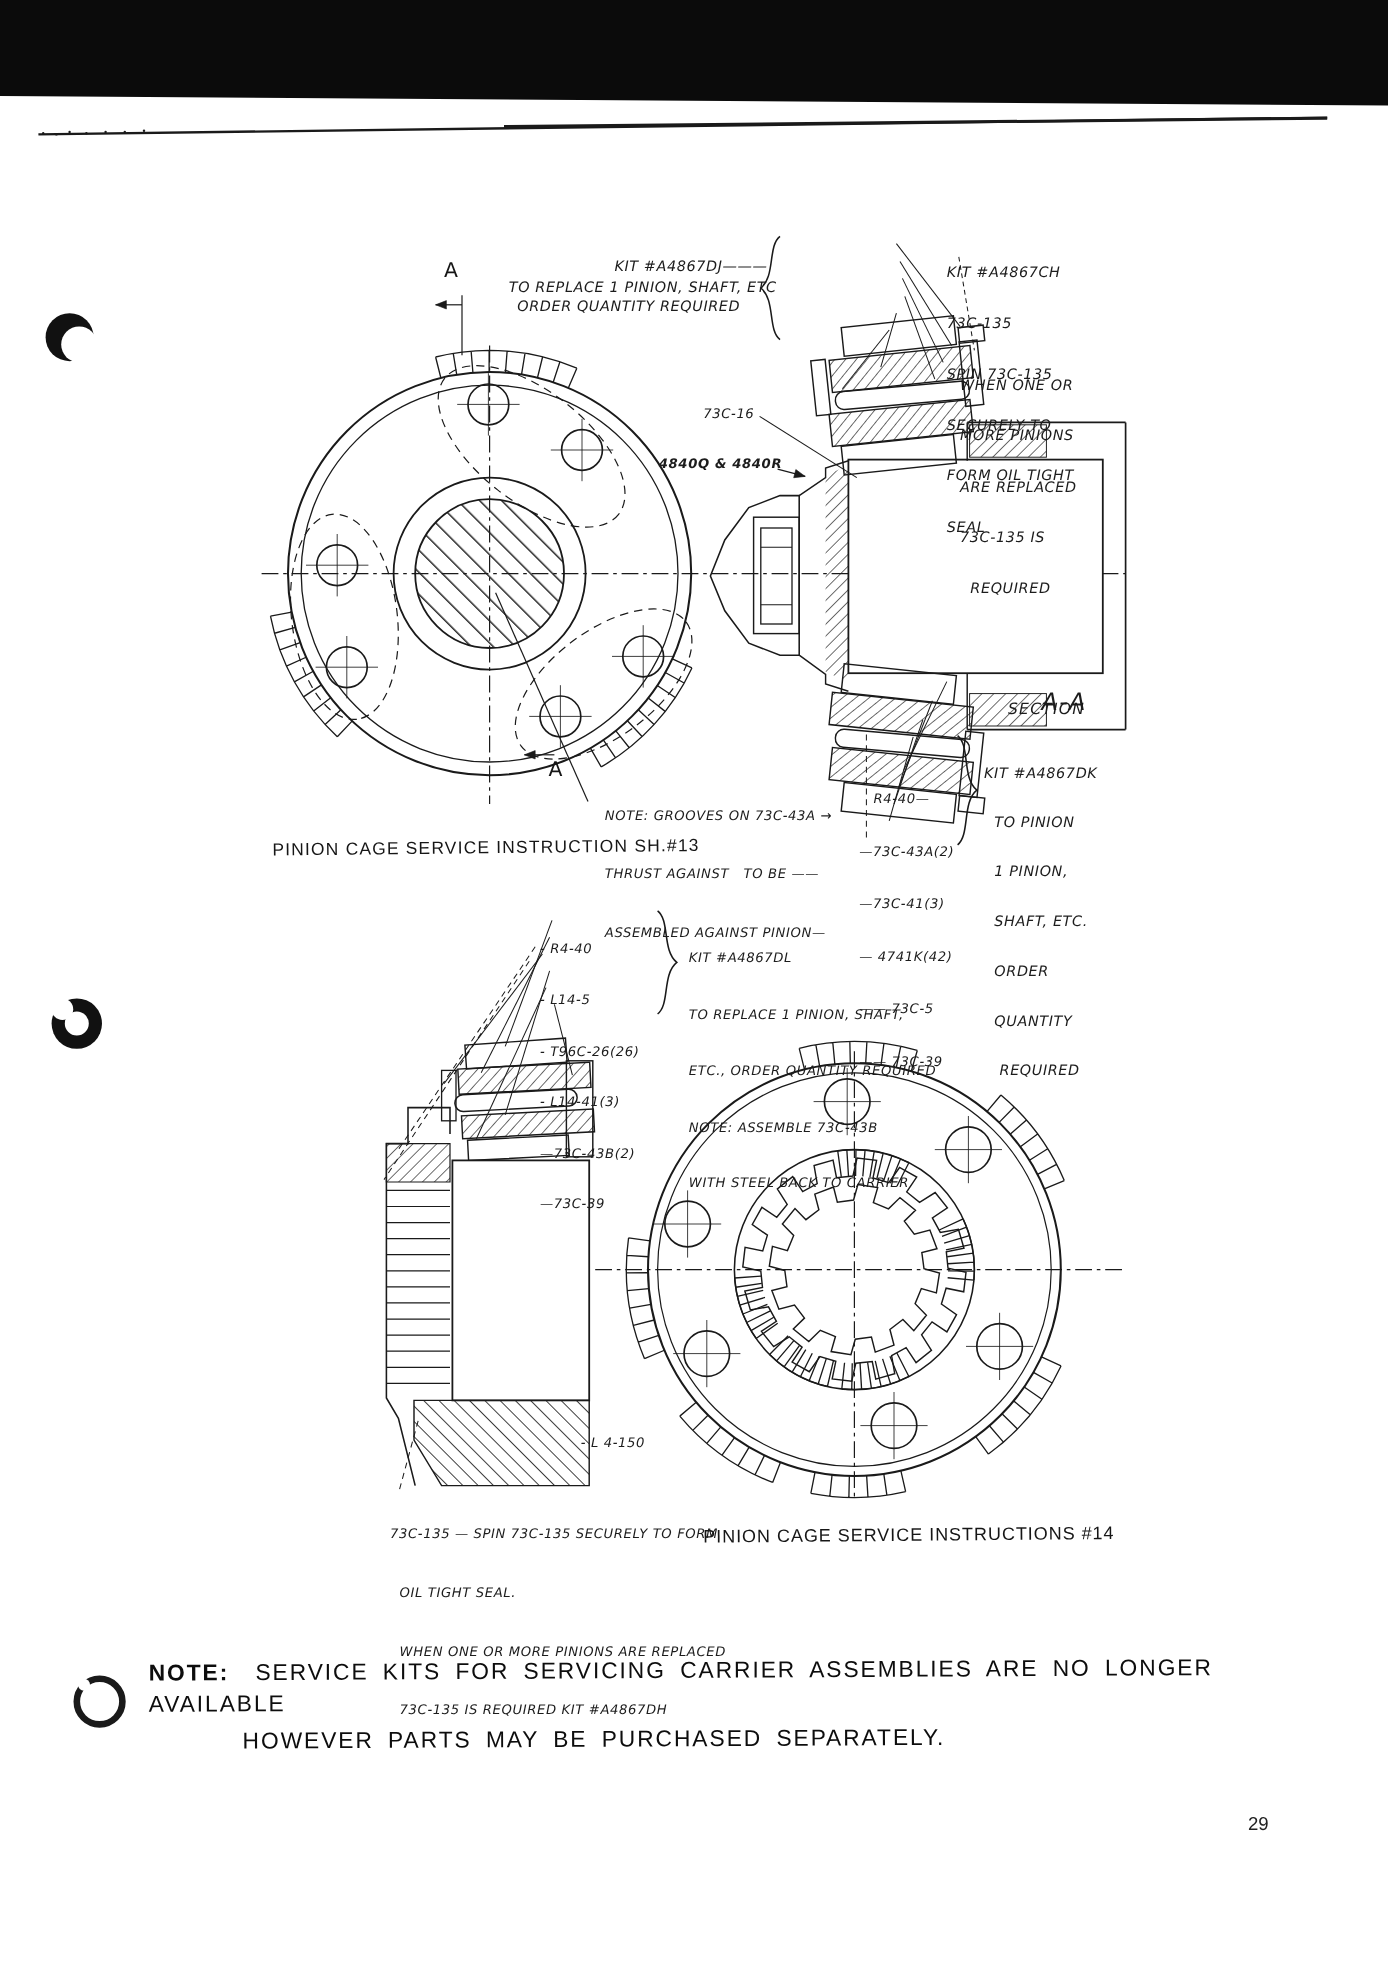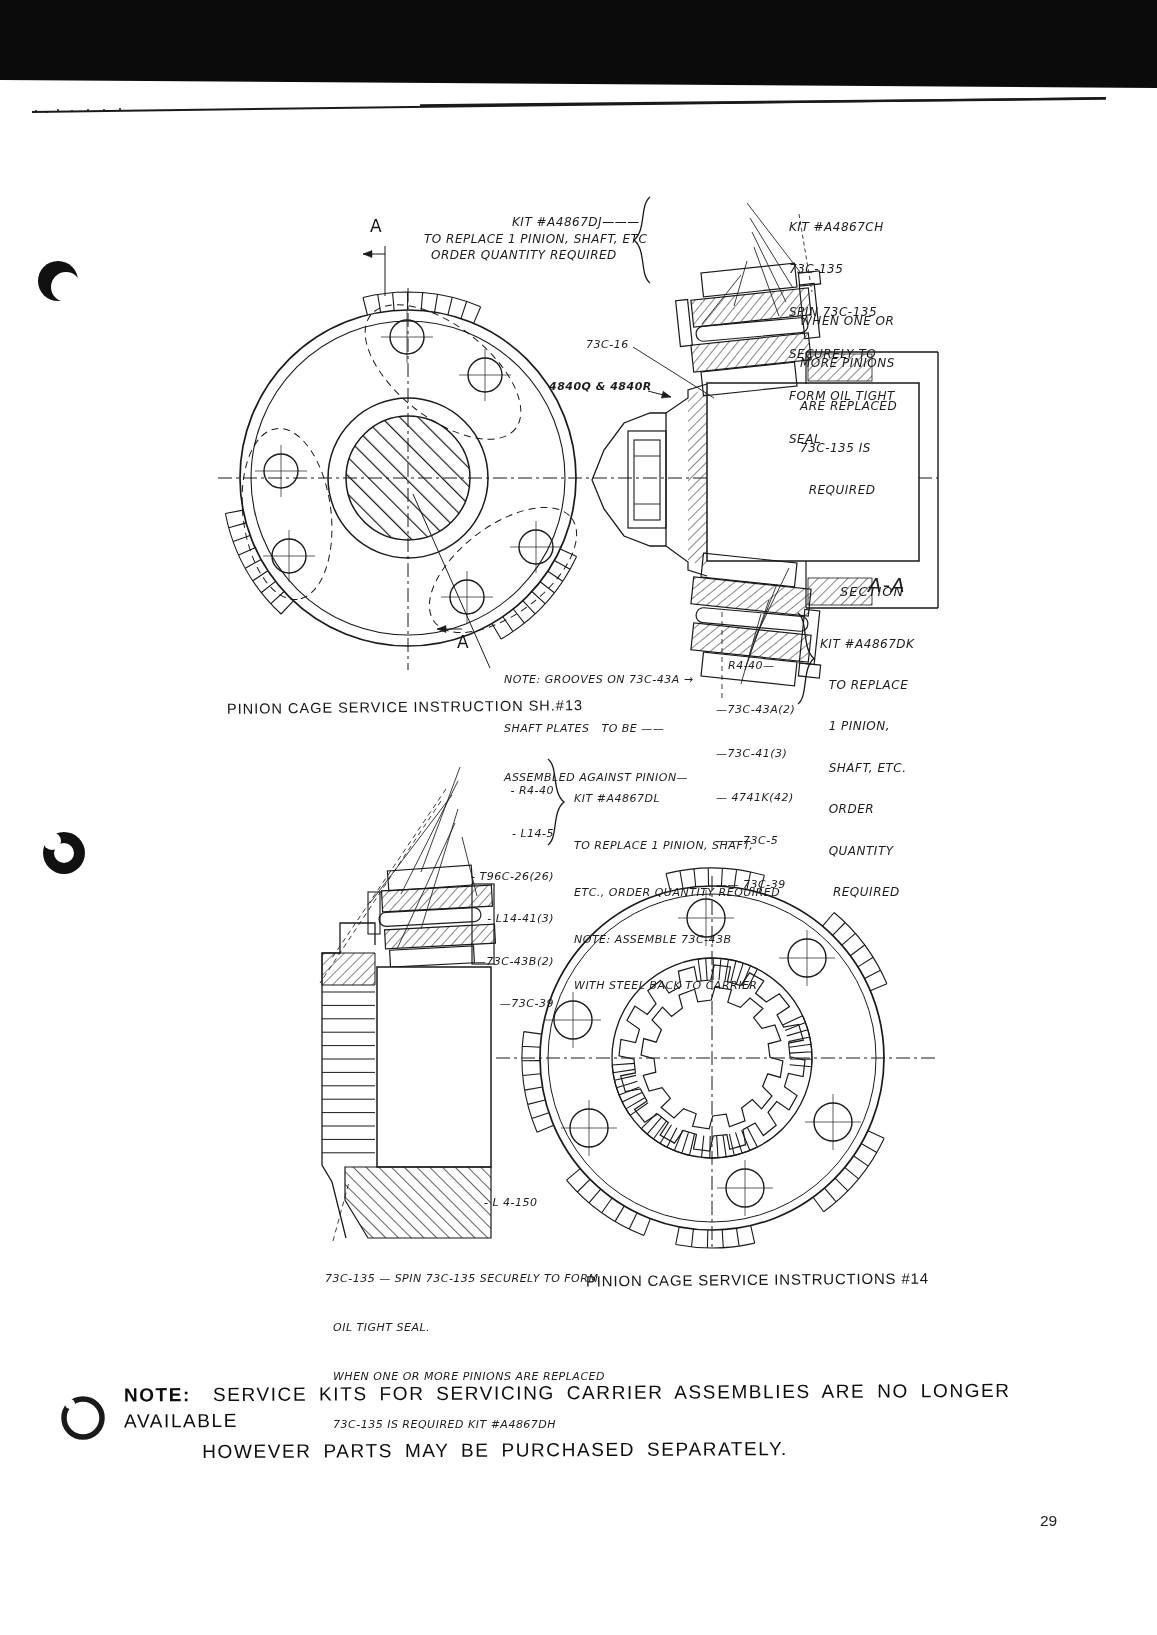--- a/index.html
+++ b/index.html
@@ -249,46 +249,46 @@
   </div>
 
   <div class="ht" style="left:586px;top:338px">73C-16</div>
   <div class="ht b" style="left:549px;top:380px">4840Q &amp; 4840R</div>
 
   <div class="secsmall" style="left:810px;top:584px">SECTION</div>
   <div class="secbig" style="left:868px;top:573px">A-A</div>
 
   <div class="ht" style="left:504px;top:640px;line-height:16.2px">
     <div>NOTE: GROOVES ON 73C-43A →</div>
-    <div>SHAFT PLATES   TO BE ——</div>
+    <div>THRUST AGAINST   TO BE ——</div>
     <div>ASSEMBLED AGAINST PINION—</div>
   </div>
 
   <div class="ht" style="left:716px;top:630px;line-height:14.6px">
     <div>   R4-40—</div>
     <div>—73C-43A(2)</div>
     <div>—73C-41(3)</div>
     <div>— 4741K(42)</div>
     <div>—— 73C-5</div>
     <div>—— 73C-39</div>
   </div>
 
   <div class="ht sm" style="left:820px;top:610px;line-height:13.8px">
     <div>KIT #A4867DK</div>
-    <div>  TO REPLACE</div>
+    <div>  TO PINION</div>
     <div>  1 PINION,</div>
     <div>  SHAFT, ETC.</div>
     <div>  ORDER</div>
     <div>  QUANTITY</div>
     <div>   REQUIRED</div>
   </div>
 
   <div class="cap" style="left:227px;top:699px;transform:rotate(-.6deg)">PINION CAGE SERVICE INSTRUCTION SH.#13</div>
 
-  <div class="ht" style="left:450px;top:756px;width:104px;text-align:right;line-height:14.2px">
+  <div class="ht" style="left:450px;top:756px;width:104px;text-align:left;line-height:14.2px">
     <div>- R4-40</div>
     <div>- L14-5</div>
     <div>- T96C-26(26)</div>
     <div>- L14-41(3)</div>
     <div>—73C-43B(2)</div>
     <div>—73C-39</div>
   </div>
 
   <div class="ht" style="left:574px;top:760px;line-height:15.6px">
     <div>KIT #A4867DL</div>

